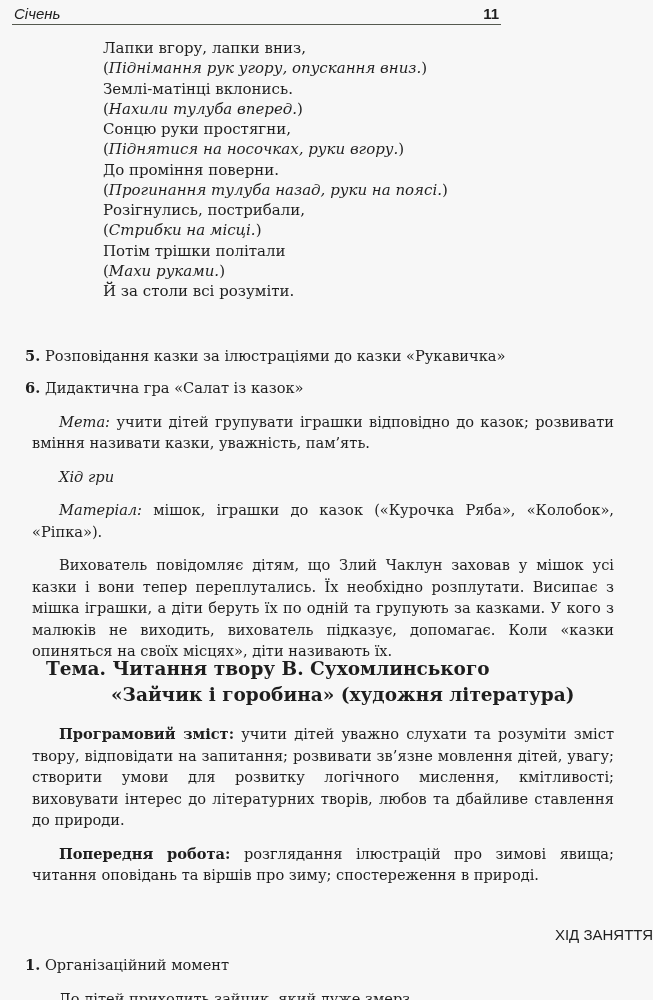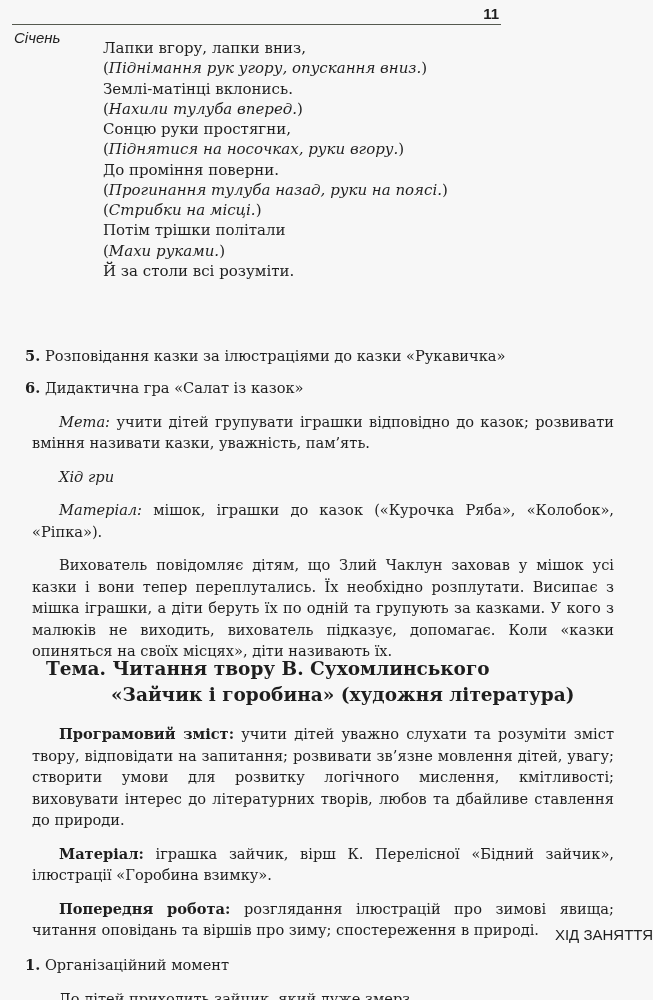--- a/index.html
+++ b/index.html
@@ -8,21 +8,21 @@
     background: #f7f7f7; color: #1e1e1e;
     font-family: "DejaVu Serif", serif;
     position: relative;
   }
   .header {
     position: absolute; left: 12px; top: 2px; width: 489px; height: 22px;
     border-bottom: 1px solid #55594f;
   }
   .header-title {
     position: absolute; left: 2px; top: 3px;
-    font-family: "Liberation Sans", sans-serif; font-style: italic; font-size: 15px; margin-top: 24px;
+    font-family: "Liberation Sans", sans-serif; font-style: italic; font-size: 15px;
   }
   .header-page {
     position: absolute; right: 2px; top: 3px;
     font-family: "Liberation Sans", sans-serif; font-weight: bold; font-size: 15px;
   }
   .poem {
     position: absolute; left: 103px; top: 38px;
     font-size: 15px; line-height: 20.25px; white-space: nowrap;
   }
   .poem .i { font-style: italic; }
@@ -52,20 +52,21 @@
 
 <div class="poem" id="poem">
     <div>Лапки вгору, лапки вниз,</div>
     <div><span>(</span><span class="i">Піднімання рук угору, опускання вниз.</span><span>)</span></div>
     <div>Землі-матінці вклонись.</div>
     <div><span>(</span><span class="i">Нахили тулуба вперед.</span><span>)</span></div>
     <div>Сонцю руки простягни,</div>
     <div><span>(</span><span class="i">Піднятися на носочках, руки вгору.</span><span>)</span></div>
     <div>До проміння поверни.</div>
     <div><span>(</span><span class="i">Прогинання тулуба назад, руки на поясі.</span><span>)</span></div>
+    <div>Розігнулись, пострибали,</div>
     <div><span>(</span><span class="i">Стрибки на місці.</span><span>)</span></div>
     <div>Потім трішки політали</div>
     <div><span>(</span><span class="i">Махи руками.</span><span>)</span></div>
     <div>Й за столи всі розуміти.</div>
   </div>
 
 <div class="block" style="top:345px;">
   <p class="list-item"><span class="num">5.</span> <span>Розповідання казки за ілюстраціями до казки «Рукавичка»</span></p>
 </div>
 
@@ -77,21 +78,20 @@
   <p class="para">Вихователь повідомляє дітям, що Злий Чаклун заховав у мішок усі казки і вони тепер переплутались. Їх необхідно розплутати. Висипає з мішка іграшки, а діти беруть їх по одній та групують за казками. У кого з малюків не виходить, вихователь підказує, допомагає. Коли «казки опиняться на своїх місцях», діти називають їх.</p>
 </div>
 
 <div class="topic">
   <div>Тема. Читання твору В. Сухомлинського</div>
   <div class="l2">«Зайчик і горобина» (художня література)</div>
 </div>
 
 <div class="block" style="top:711px;">
   <p class="para"><span class="b">Програмовий зміст:</span><span> учити дітей уважно слухати та розуміти зміст твору, відповідати на запитання; розвивати зв’язне мовлення дітей, увагу; створити умови для розвитку логічного мислення, кмітливості; виховувати інтерес до літературних творів, любов та дбайливе ставлення до природи.</span></p>
-  <p class="para"><span class="b">Матеріал:</span><span> іграшка зайчик, вірш К. Перелісної «Бідний зайчик», ілюстрації «Горобина взимку».</span></p>
   <p class="para"><span class="b">Попередня робота:</span><span> розглядання ілюстрацій про зимові явища; читання оповідань та віршів про зиму; спостереження в природі.</span></p>
 </div>
 
 <div class="center-h">ХІД ЗАНЯТТЯ</div>
 
 <div class="block" style="top:954px;">
   <p class="list-item"><span class="num">1.</span> <span>Організаційний момент</span></p>
   <p class="para">До дітей приходить зайчик, який дуже змерз.</p>
 </div>
 

